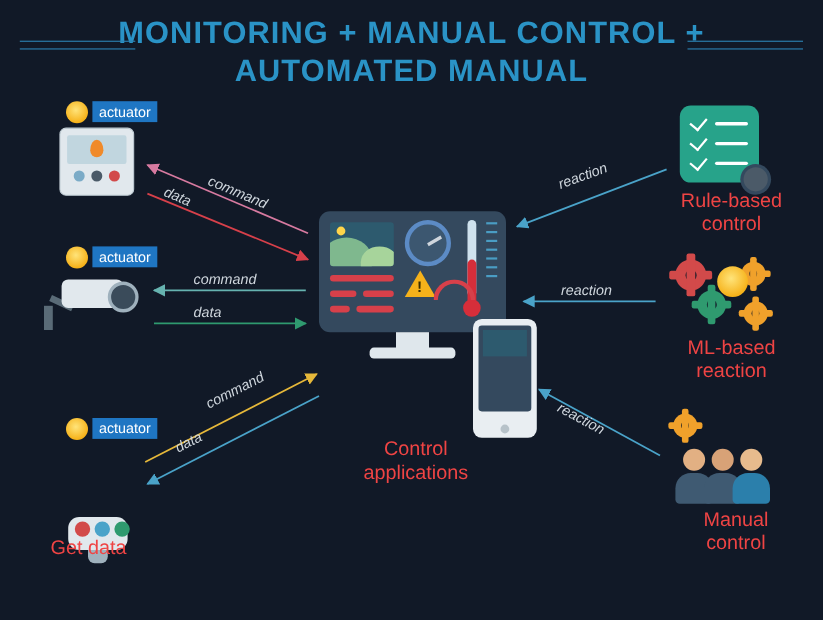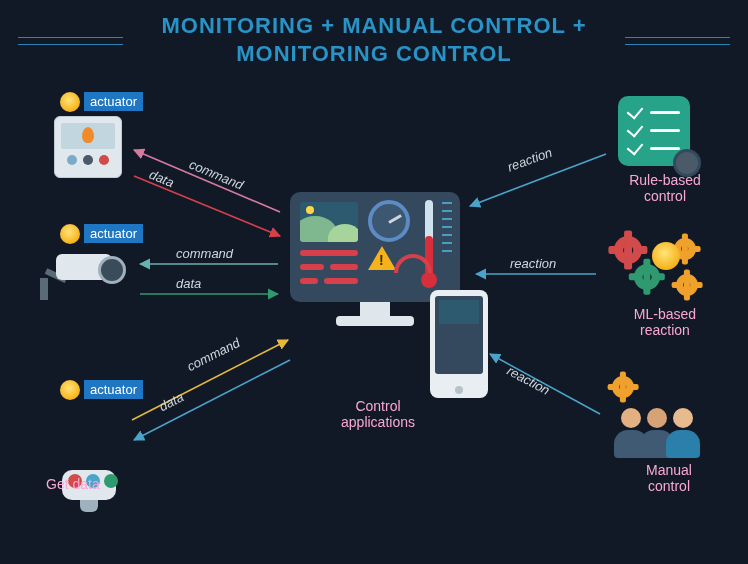--- a/index.html
+++ b/index.html
@@ -1,22 +1,22 @@
 <!DOCTYPE html>
 <html><head>
 <meta charset="utf-8">
 <style>
   html,body{margin:0;padding:0;width:748px;height:564px;background:#111927;font-family:"Segoe UI",Arial,sans-serif;color:#cfd6dd;overflow:hidden}
   .stage{position:relative;width:748px;height:564px}
-  .title{position:absolute;top:12px;left:0;width:748px;text-align:center;color:#2a93c6;font-size:22px;font-weight:600;letter-spacing:1px;line-height:1.25}
+  .title{position:absolute;top:12px;left:0;width:748px;text-align:center;color:#2a93c6;font-size:28px;font-weight:600;letter-spacing:1px;line-height:1.25}
   .title-deco{position:absolute;top:37px;height:6px;border-top:1px solid #2c84b5;border-bottom:1px solid #2c84b5}
   .title-deco.left{left:18px;width:105px}
   .title-deco.right{right:18px;width:105px}
 
-  .cap{position:absolute;font-size:14px;color:#f9a8d4;line-height:1.15}
+  .cap{position:absolute;font-size:18px;color:#ef4444;line-height:1.15}
   .lbl{position:absolute;font-size:13px;font-style:italic;color:#cfd6dd;transform-origin:left center}
   .tag{position:absolute;font-size:13px;color:#fff;background:#1f76c3;padding:2px 6px}
 
   .node{position:absolute}
   .bulb{position:absolute;width:20px;height:20px;border-radius:50%;background:radial-gradient(circle at 45% 40%,#ffe47a,#f6b21a 70%)}
 
   svg.arrows{position:absolute;left:0;top:0;width:748px;height:564px;pointer-events:none}
 
   
   .monitor{width:170px;height:150px}
@@ -89,21 +89,21 @@
   .robot .body{position:absolute;left:8px;top:6px;width:54px;height:30px;background:#e1e8ed;border-radius:10px}
   .robot .eye{position:absolute;top:10px;width:14px;height:14px;border-radius:50%}
   .robot .stand{position:absolute;left:26px;top:36px;width:18px;height:12px;background:#9fb1bd;border-radius:0 0 6px 6px}
 </style>
 </head>
 <body>
 <div class="stage">
 
 <div class="title">
   <span>MONITORING + MANUAL CONTROL +</span><br>
-  <span>MONITORING CONTROL</span>
+  <span>AUTOMATED MANUAL</span>
 </div>
 <div class="title-deco left"></div>
 <div class="title-deco right"></div>
 
 <svg class="arrows">
   <defs>
     <marker id="ar" viewBox="0 0 10 10" refX="9" refY="5" markerWidth="7" markerHeight="7" orient="auto-start-reverse">
       <path d="M0,0 L10,5 L0,10 z" fill="context-stroke"></path>
     </marker>
   </defs>
@@ -246,15 +246,15 @@
 <div class="node robot" style="left:54px;top:404px">
   <div class="body"></div>
   <span class="eye" style="left:14px;background:#d24a4a"></span>
   <span class="eye" style="left:32px;background:#4aa3c9"></span>
   <span class="eye" style="left:50px;background:#2f9a6f"></span>
   <div class="stand"></div>
 </div>
 <span class="bulb" style="left:60px;top:380px"></span>
 <span class="tag" style="left:84px;top:380px">actuator</span>
 
-<div class="cap" style="left:46px;top:476px">Get data</div>
+<div class="cap" style="left:46px;top:488px">Get data</div>
 
 </div>
 
 </body></html>

